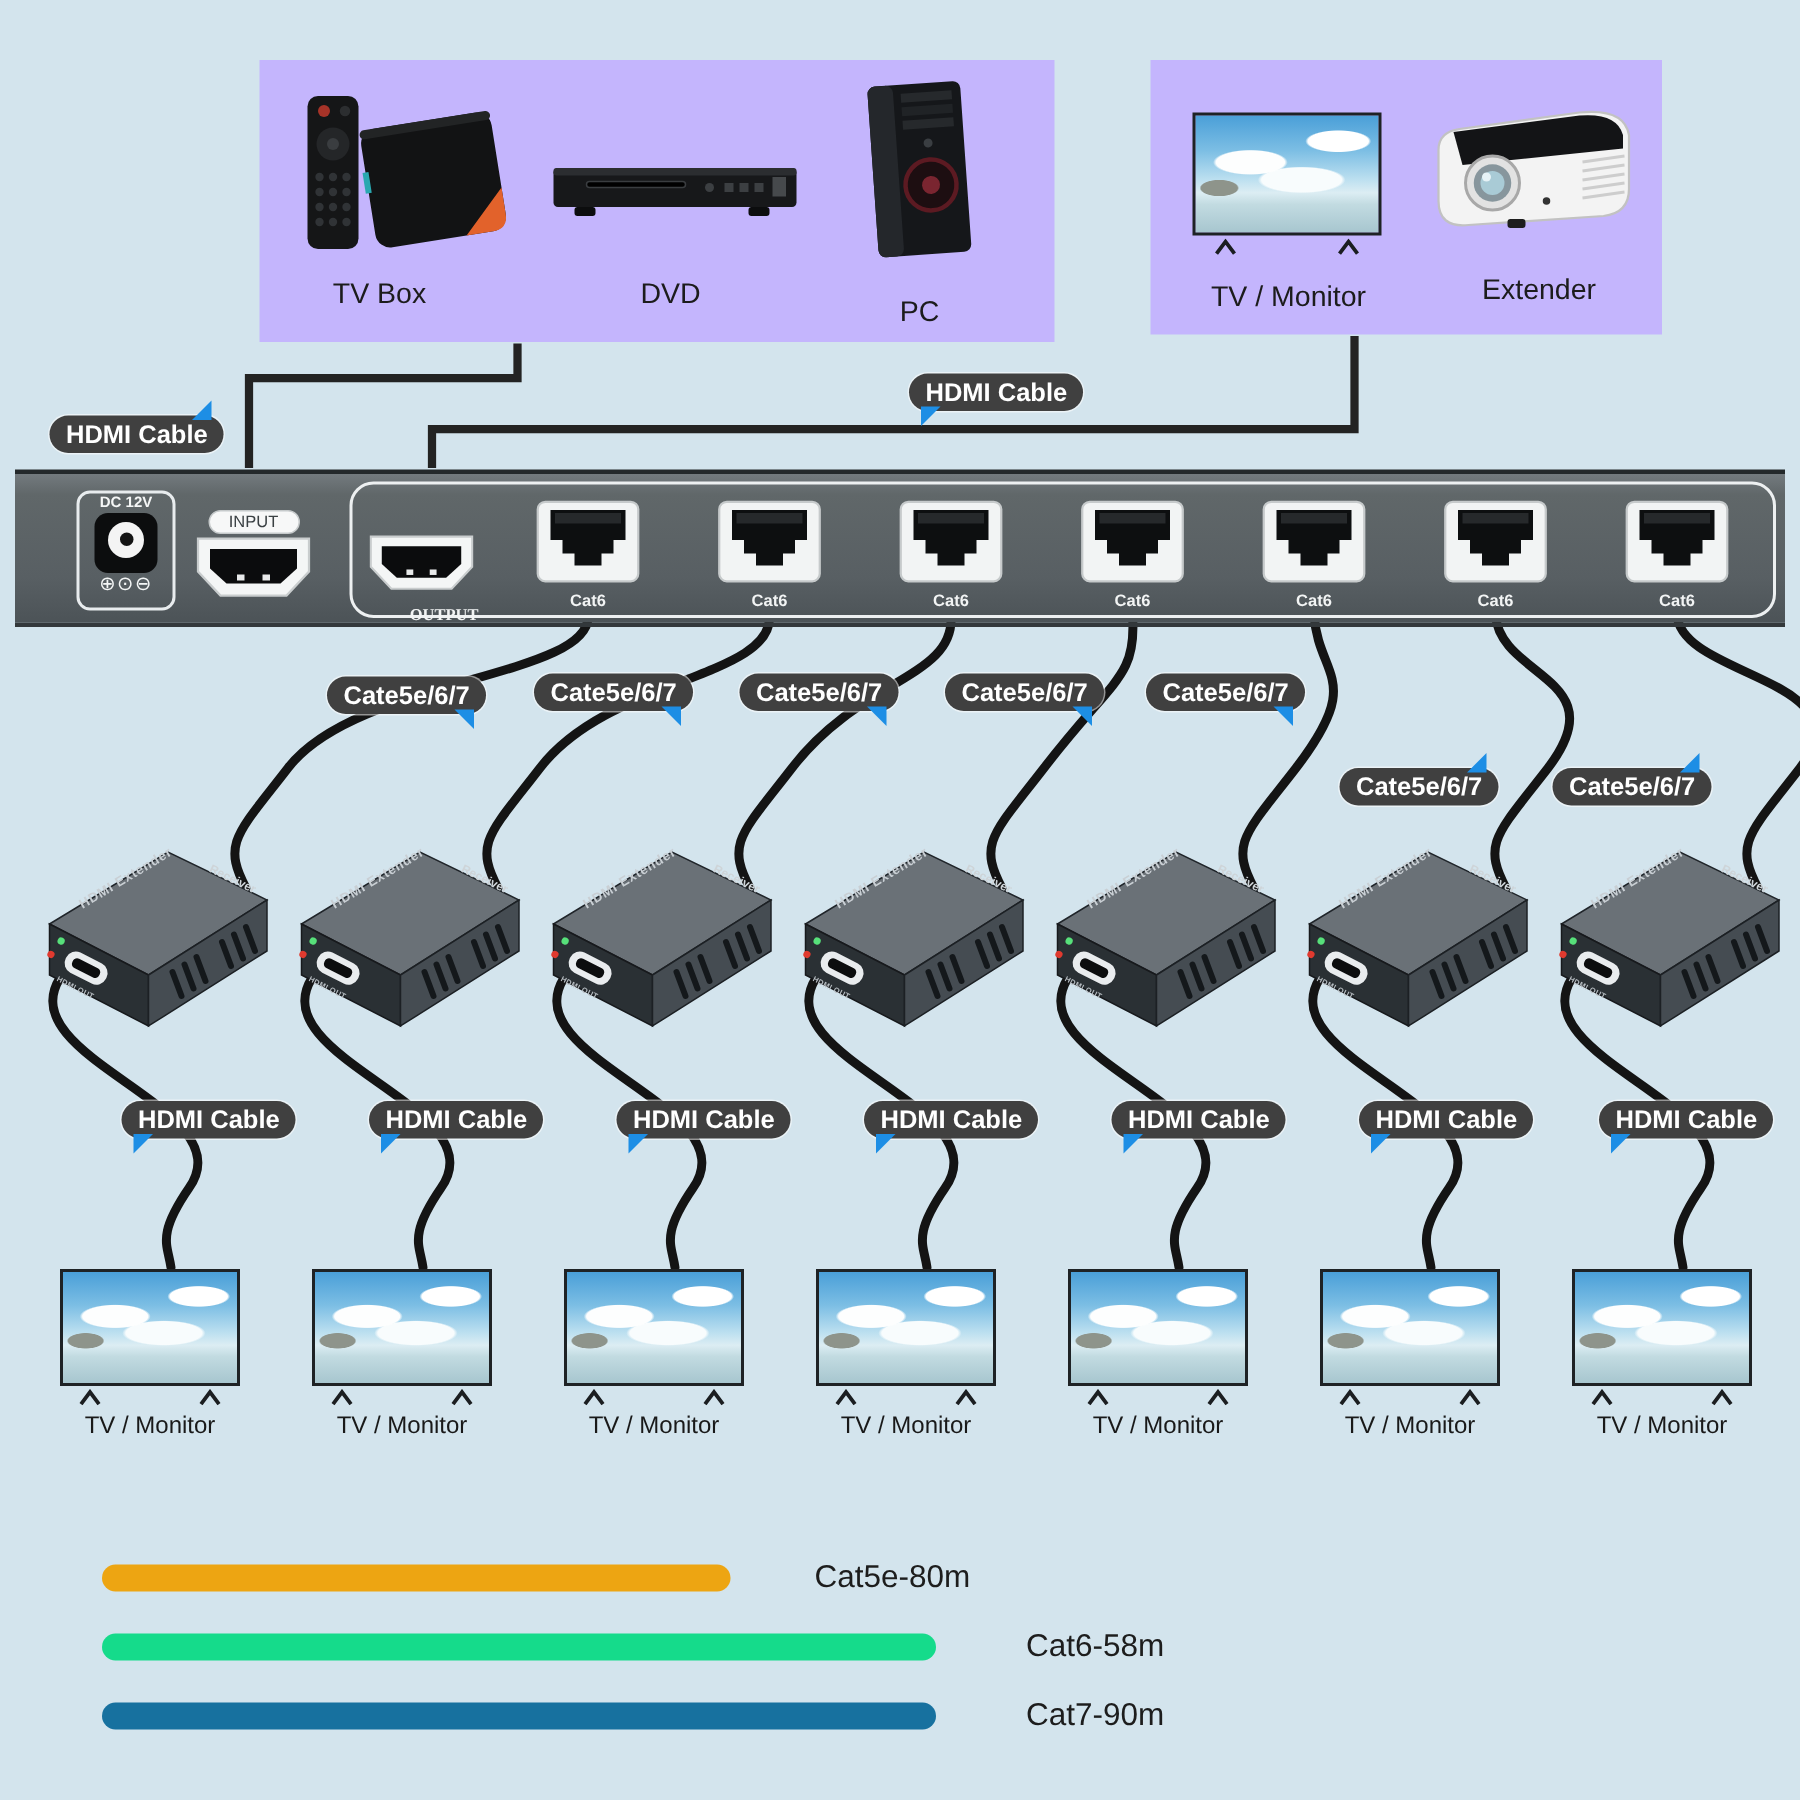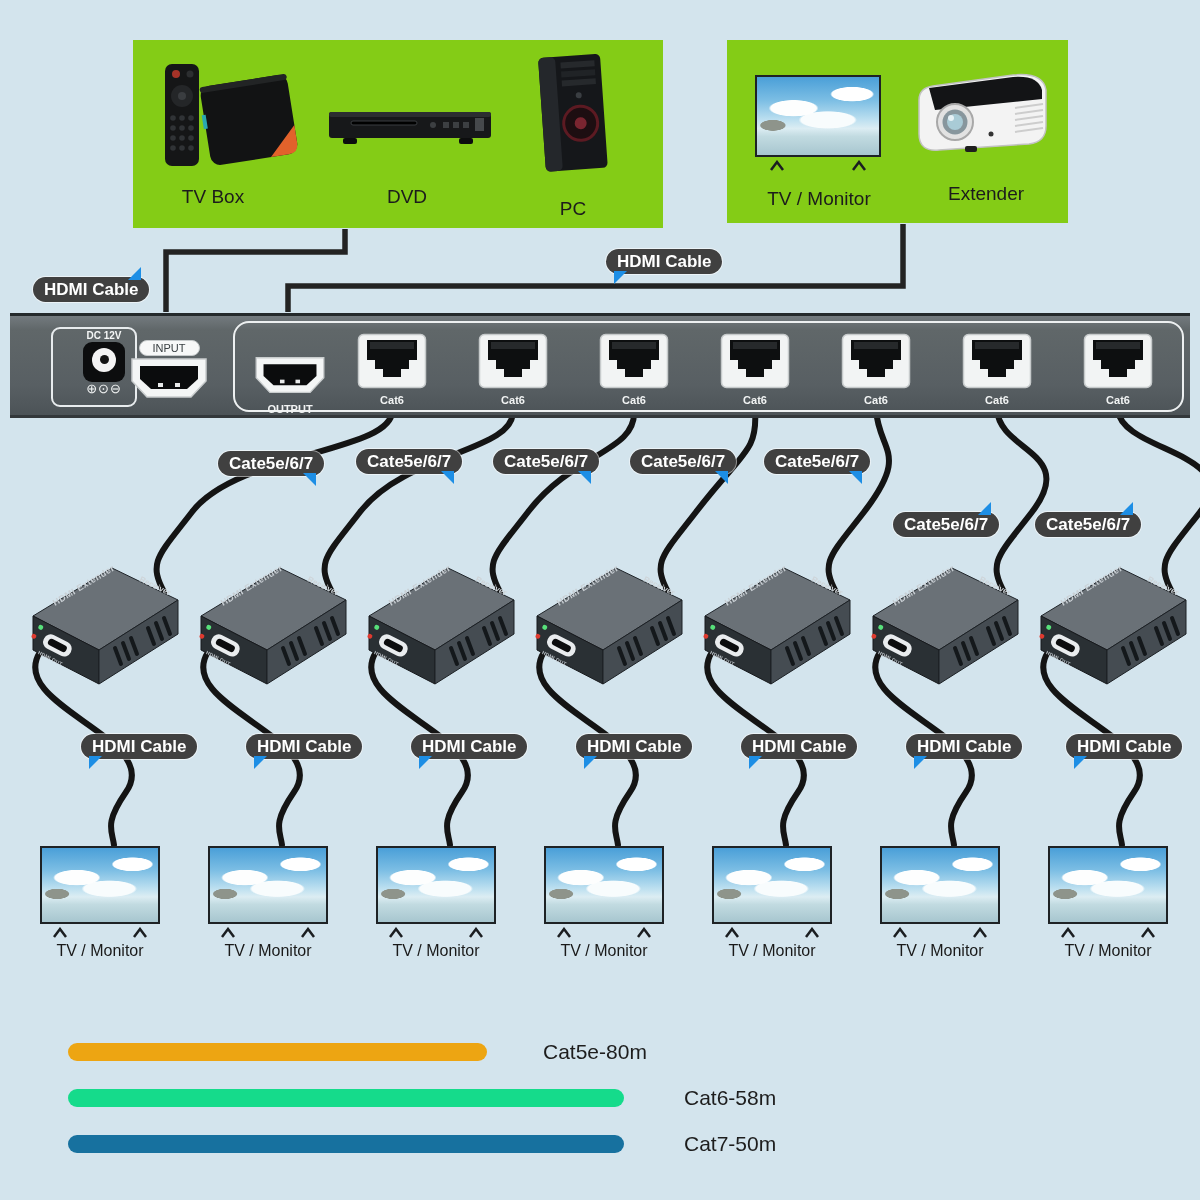--- a/index.html
+++ b/index.html
@@ -3,48 +3,48 @@
 <meta charset="utf-8">
 <style>
   html,body{margin:0;padding:0;}
   body{font-family:"Liberation Sans", sans-serif;}
   #canvas{position:relative;width:1200px;height:1200px;background:#d3e4ed;overflow:hidden;}
 
   
   #wires{position:absolute;left:0;top:0;z-index:1;}
 
   
-  .devbox{position:absolute;background:#84cc16;z-index:2;}
+  .devbox{position:absolute;background:#c4b5fd;z-index:2;margin-left:40px;}
   #src-box{left:133px;top:40px;width:530px;height:188px;}
   #disp-box{left:727px;top:40px;width:341px;height:183px;}
   .devbox .dev-label{position:absolute;transform:translateX(-50%);font-size:19px;color:#1c1c1c;white-space:nowrap;}
 
   
   .bubble{position:absolute;background:#404040;color:#ffffff;font-weight:700;font-size:17px;line-height:23px;
           padding:1px 11px;border-radius:13px;white-space:nowrap;z-index:5;box-shadow:0 0 0 1px rgba(255,255,255,.55);}
   .bubble::after{content:'';position:absolute;width:0;height:0;}
   .tail-bl::after{left:8px;bottom:-10px;border-top:13px solid #1d8ee5;border-right:13px solid transparent;}
   .tail-br::after{right:8px;bottom:-10px;border-top:13px solid #1d8ee5;border-left:13px solid transparent;}
   .tail-tr::after{right:8px;top:-10px;border-bottom:13px solid #1d8ee5;border-left:13px solid transparent;}
 
   
   #panel{position:absolute;left:10px;top:313px;width:1180px;height:99px;z-index:2;
          background:linear-gradient(180deg,#737a7e 0%,#606769 14%,#585f63 70%,#4c5357 100%);
          border-top:3px solid #24292b;border-bottom:3px solid #33383b;}
-  #dc-group{position:absolute;left:41px;top:11px;width:62px;height:76px;border:2px solid #e8ecee;border-radius:9px;text-align:center;padding-left:20px;}
+  #dc-group{position:absolute;left:41px;top:11px;width:62px;height:76px;border:2px solid #e8ecee;border-radius:9px;text-align:center;}
   .dc-label{font-size:10px;font-weight:700;color:#f4f6f6;margin-top:1px;}
   .dc-jack{width:42px;height:40px;margin:1px auto 0;background:#0c0d0e;border-radius:9px;position:relative;}
   .dc-pin{position:absolute;left:9px;top:6px;width:24px;height:24px;border-radius:50%;background:#f4f4f4;}
   .dc-pin::after{content:'';position:absolute;left:8px;top:7px;width:9px;height:9px;border-radius:50%;background:#141414;}
   .dc-pol{font-size:13px;color:#f4f6f6;letter-spacing:1px;line-height:14px;}
   #input-group{position:absolute;left:116px;top:22px;width:86px;text-align:center;}
   .hdmi-tab{display:inline-block;background:#f7f8f8;border:1.5px solid #c6cacb;border-radius:9px;
             font-size:11px;font-weight:400;color:#3a4043;padding:1px 13px;position:relative;z-index:2;margin-bottom:-4px;}
   #zone{position:absolute;left:223px;top:5px;width:947px;height:87px;border:2px solid #edf0f1;border-radius:16px;}
-  #output-group{position:absolute;left:237px;top:39px;width:86px;text-align:center;}
+  #output-group{position:absolute;left:223px;top:39px;width:86px;text-align:right;font-family:Liberation Serif, serif;}
   .port-caption{font-size:11px;font-weight:700;color:#f2f4f4;margin-top:2px;}
   .rj45{position:absolute;width:70px;text-align:center;}
   .rj-label{font-size:11px;font-weight:700;color:#f2f4f4;margin-top:1px;}
 
   
   .extender{position:absolute;width:170px;height:132px;z-index:2;}
   .ext-top{font-size:9px;font-weight:700;fill:#c9cfd4;letter-spacing:.5px;}
   .ext-recv{font-size:8px;font-weight:600;fill:#ced4d8;}
   .ext-out{font-size:5px;font-weight:700;fill:#b9bfc4;letter-spacing:.3px;}
 
@@ -266,21 +266,21 @@
   </div>
       </div>
   </div>
 
   <div id="legend">
     <div class="legend-bar" style="top: 1043px; width: 419px; background: rgb(237, 165, 18);"></div>
     <div class="legend-label" style="left:543px;top:1040px">Cat5e-80m</div>
     <div class="legend-bar" style="top: 1089px; width: 556px; background: rgb(21, 219, 139);"></div>
     <div class="legend-label" style="left:684px;top:1086px">Cat6-58m</div>
     <div class="legend-bar" style="top: 1135px; width: 556px; background: rgb(23, 113, 159);"></div>
-    <div class="legend-label" style="left:684px;top:1132px">Cat7-50m</div>
+    <div class="legend-label" style="left:684px;top:1132px">Cat7-90m</div>
   </div>
 <div class="bubble tail-br" style="left: 218px; top: 451px;">Cate5e/6/7</div>
     <div class="bubble tail-br" style="left: 356px; top: 449px;">Cate5e/6/7</div>
     <div class="bubble tail-br" style="left: 493px; top: 449px;">Cate5e/6/7</div>
     <div class="bubble tail-br" style="left: 630px; top: 449px;">Cate5e/6/7</div>
     <div class="bubble tail-br" style="left: 764px; top: 449px;">Cate5e/6/7</div>
     <div class="bubble tail-tr" style="left: 893px; top: 512px;">Cate5e/6/7</div>
     <div class="bubble tail-tr" style="left: 1035px; top: 512px;">Cate5e/6/7</div>
     <div class="bubble tail-bl" style="left: 81px; top: 734px;">HDMI Cable</div>
     <div class="bubble tail-bl" style="left: 246px; top: 734px;">HDMI Cable</div>

